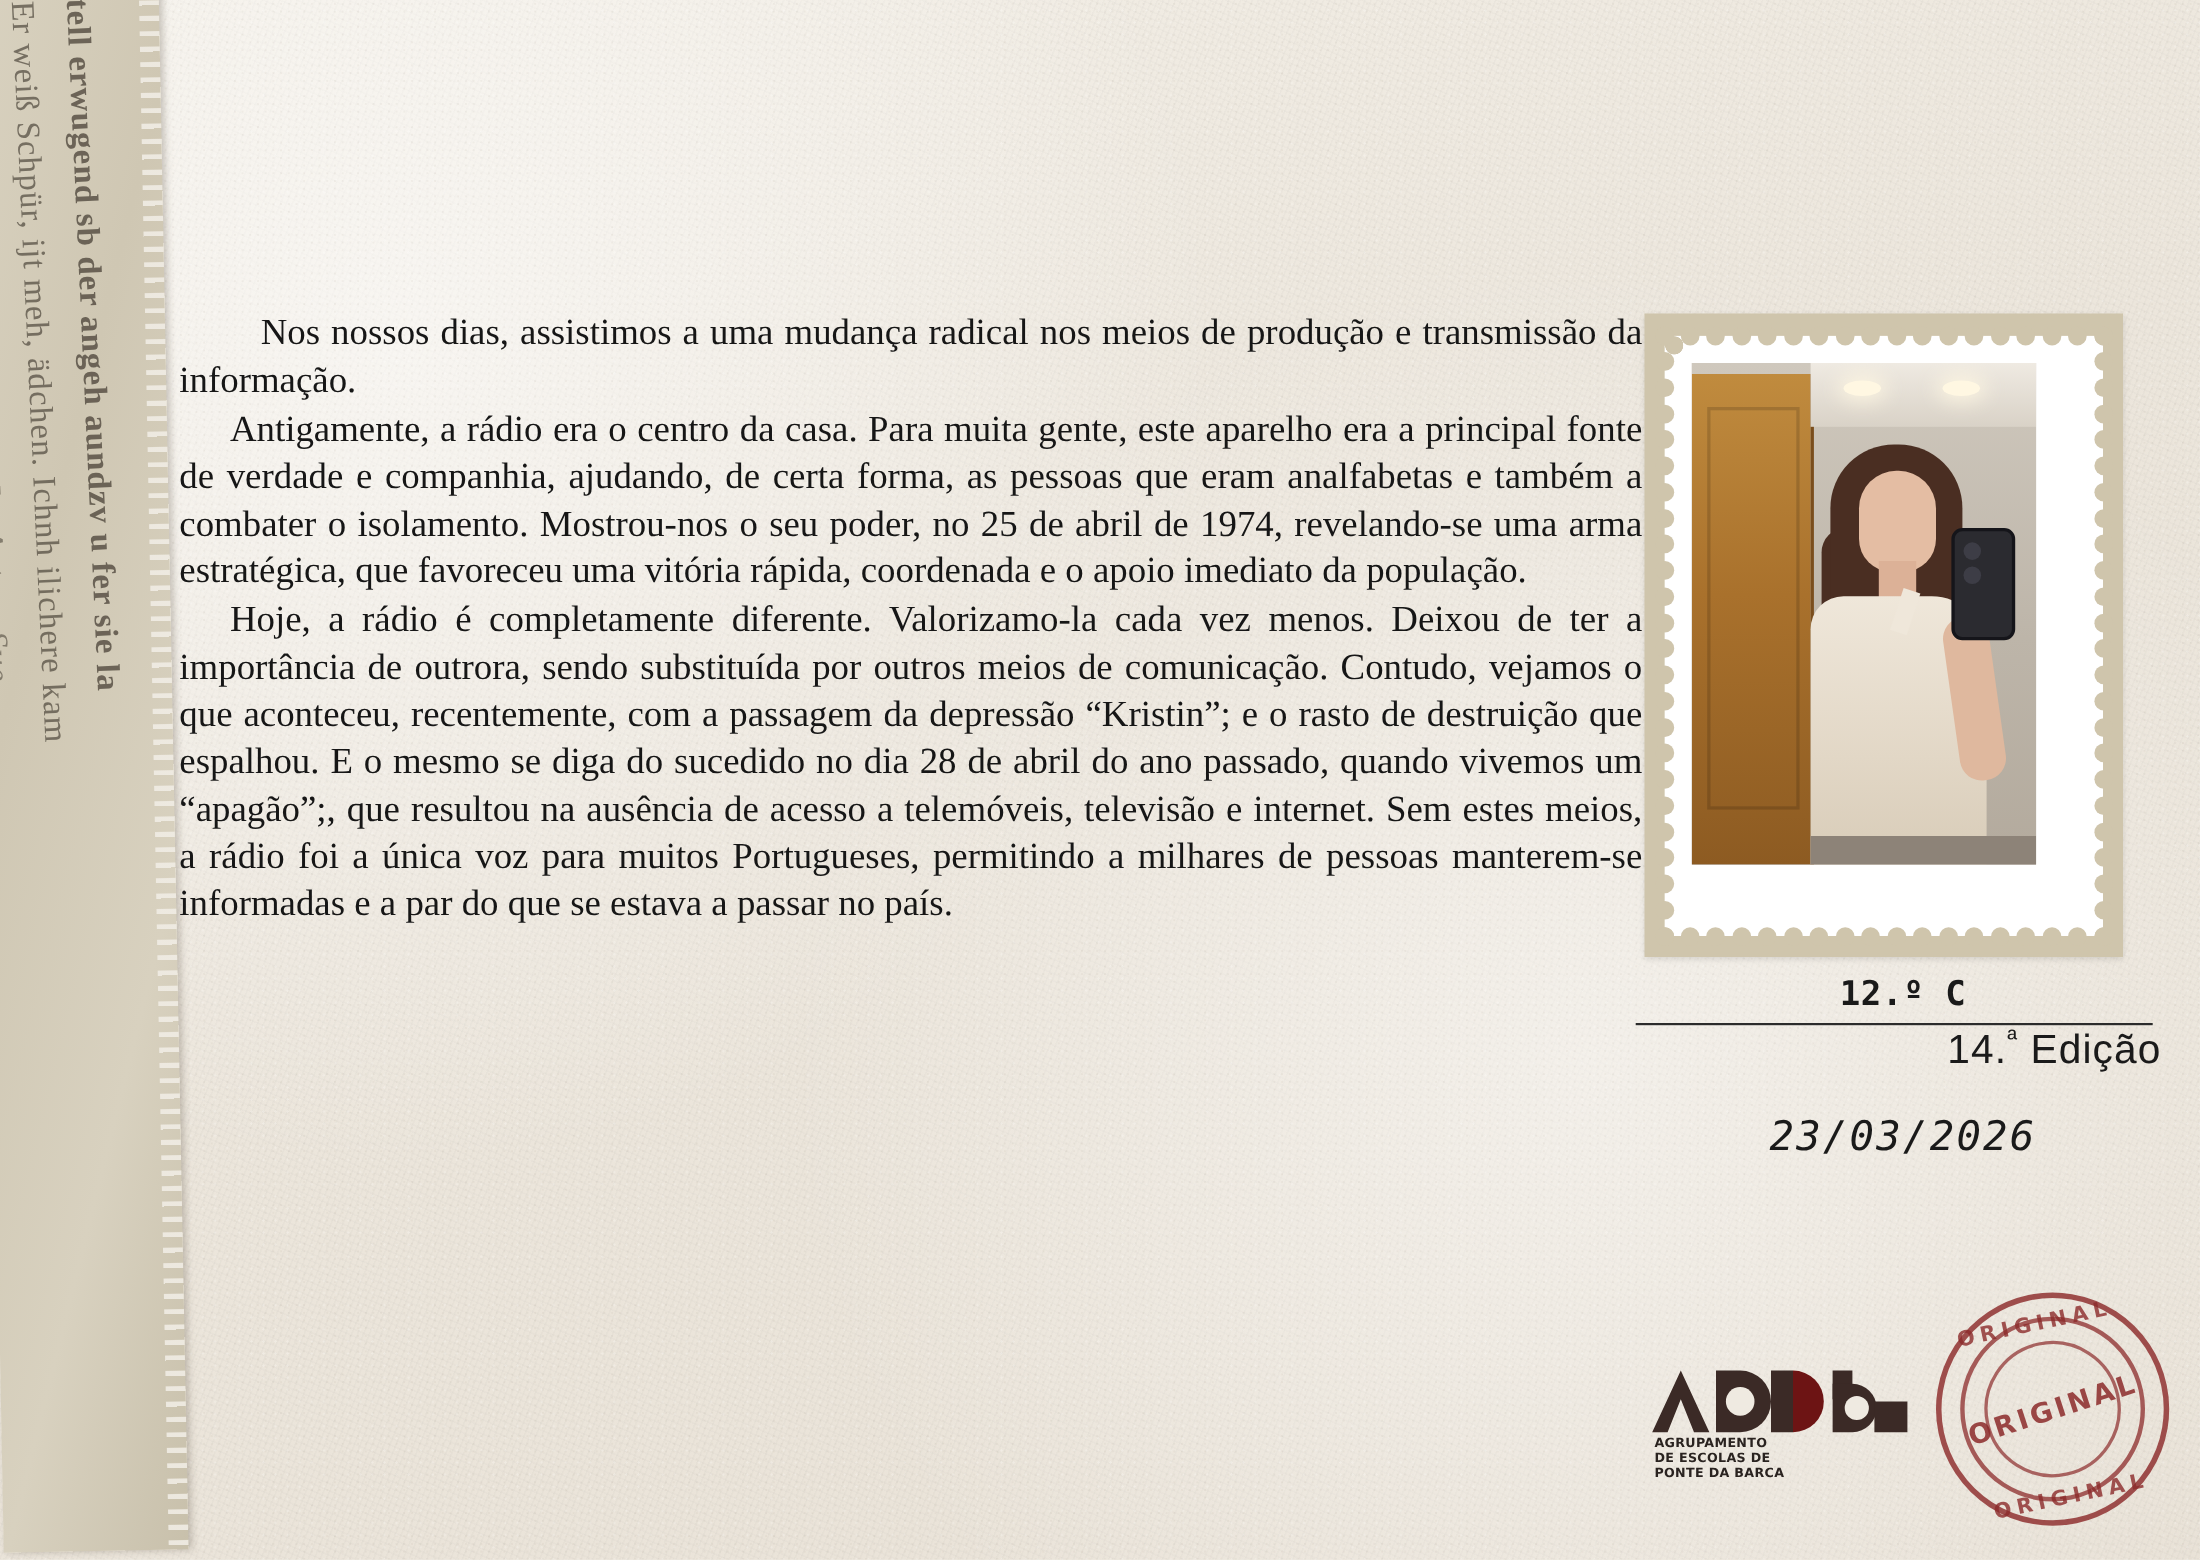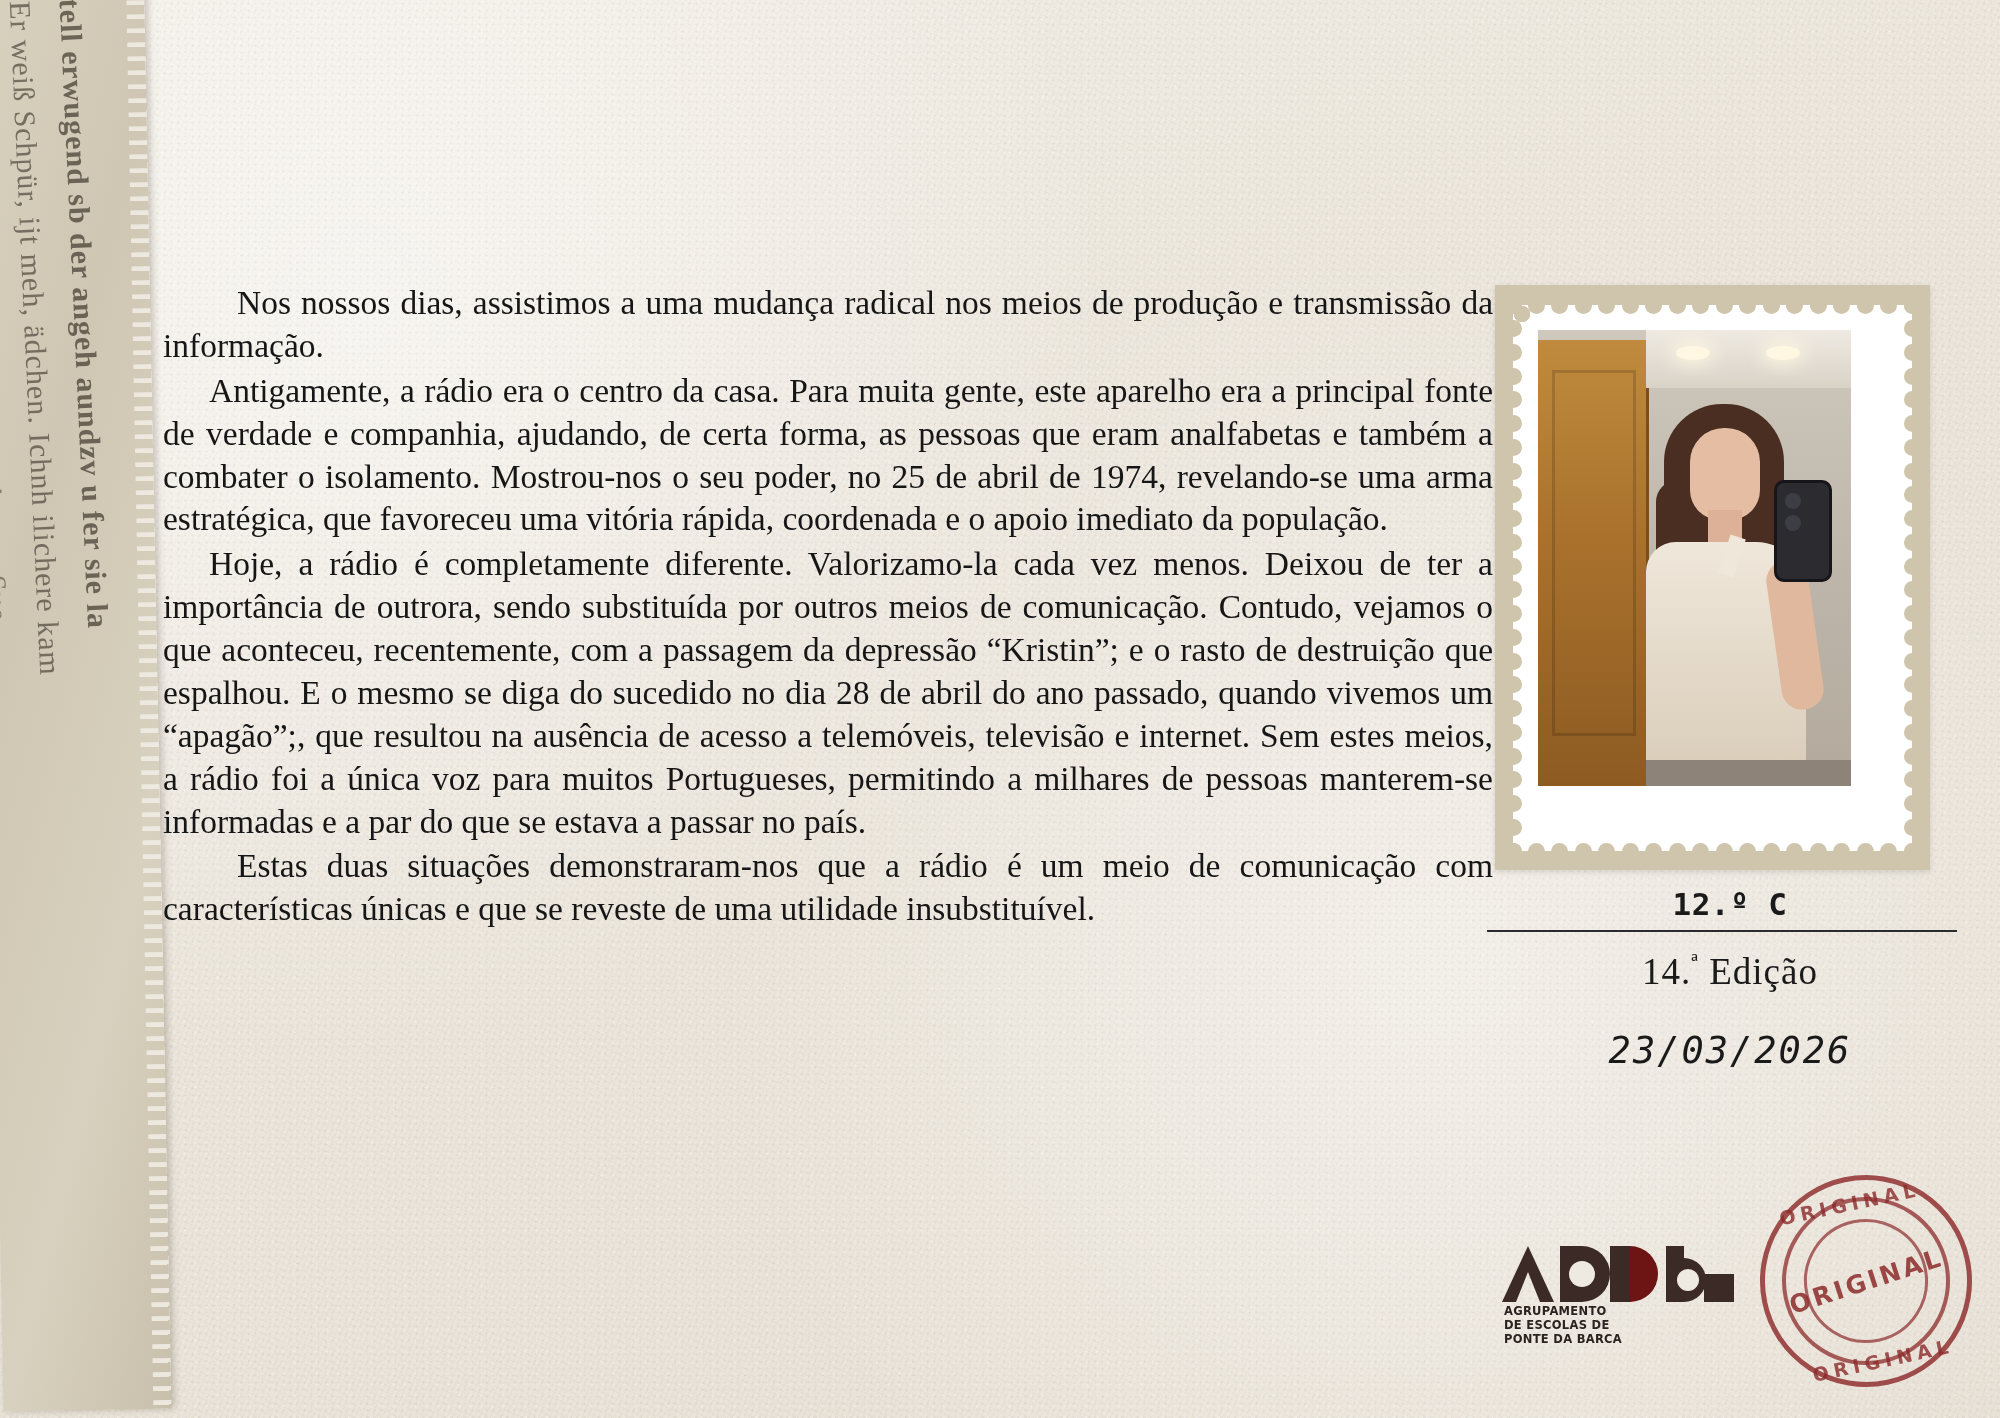--- a/index.html
+++ b/index.html
@@ -192,25 +192,25 @@
     line-height: 1.25;
   }
   .rule {
     height: 2px;
     background: #2b2b2b;
     margin: 6px 0 0 0;
     width: 470px;
     margin-left: -8px;
   }
   .edition {
-    font-family: Liberation Serif, serif;
+    font-family: Liberation Sans, sans-serif;
     font-size: 37px;
     color: #1a1a1a;
-    margin-top: 18px;
     letter-spacing: 1px;
+    text-align: right;
   }
   .edition sup { font-size: 24px; }
   .pubdate {
     font-family: "DejaVu Sans Mono", monospace;
     font-size: 37px;
     color: #1a1a1a;
     margin-top: 36px;
     letter-spacing: 2px;
     font-style: italic;
   }
@@ -296,21 +296,20 @@
       <div class="news-line">Desq n ng, Mar hen Sue zu Ende ja lich</div>
 
     </div>
   </div>
 
 
   <div class="article">
     <p class="ind">Nos nossos dias, assistimos a uma mudança radical nos meios de produção e transmissão da informação.</p>
     <p class="ind-s">Antigamente, a rádio era o centro da casa. Para muita gente, este aparelho era  a principal fonte de verdade e companhia, ajudando, de certa forma, as pessoas que eram analfabetas e também a combater o isolamento. Mostrou-nos o seu poder, no 25 de abril de 1974, revelando-se uma arma estratégica, que favoreceu uma vitória rápida, coordenada e o apoio imediato da população.</p>
     <p class="ind-s">Hoje, a rádio é completamente diferente. Valorizamo-la cada vez menos. Deixou de ter a importância de outrora, sendo substituída por outros meios de comunicação. Contudo, vejamos o que aconteceu, recentemente, com a passagem da depressão “Kristin”; e o rasto de destruição que espalhou. E o mesmo se diga do sucedido no dia 28 de abril do ano passado, quando vivemos um “apagão”;, que resultou na ausência de acesso a telemóveis, televisão e internet. Sem estes meios, a rádio foi a única voz para muitos Portugueses, permitindo a milhares de pessoas manterem-se informadas e a par do que se estava a passar no país.</p>
-    <p class="ind">Estas duas situações demonstraram-nos que a rádio é um meio de comunicação com características únicas e que se reveste de uma utilidade insubstituível.</p>
   </div>
 
   <div class="stamp-frame">
     <div class="stamp-inner"></div>
     <div class="photo">
       <div class="ph-wall"></div>
       <div class="ph-door"></div>
       <div class="ph-ceil"></div>
       <div class="ph-light1"></div>
       <div class="ph-light2"></div>

